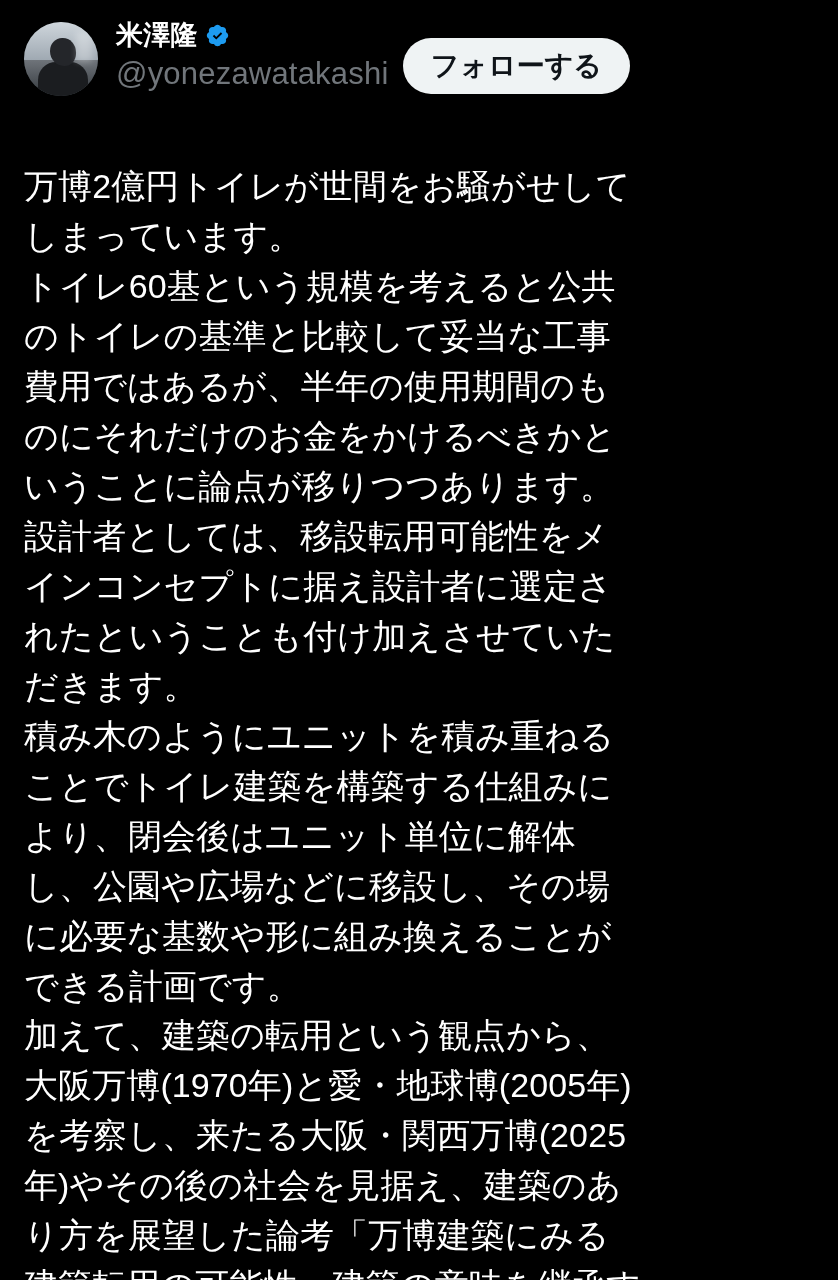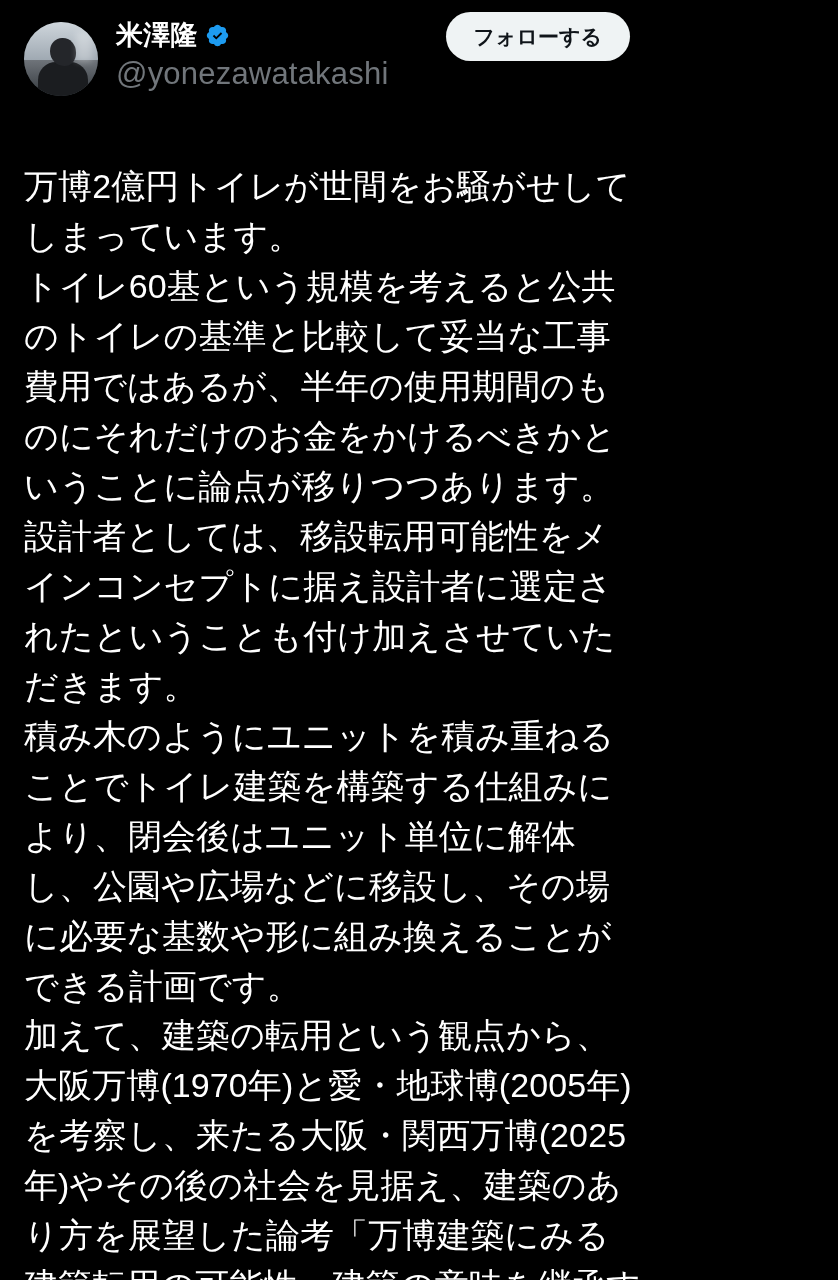--- a/index.html
+++ b/index.html
@@ -109,26 +109,26 @@
     font-size: 31px;
     color: #71767b;
     line-height: 1.25;
     margin-top: 4px;
     letter-spacing: 0.2px;
   }
 
   .follow-btn {
     position: absolute;
     right: 36px;
-    top: 12px;
+    top: 38px;
     background: #eff3f4;
     color: #0f1419;
     border: none;
     border-radius: 999px;
-    font-size: 21px;
+    font-size: 28px;
     font-weight: 700;
     padding: 14px 28px;
     cursor: pointer;
     font-family: inherit;
     line-height: 1;
   }
 
   
   .tweet-text {
     margin-top: 44px;

